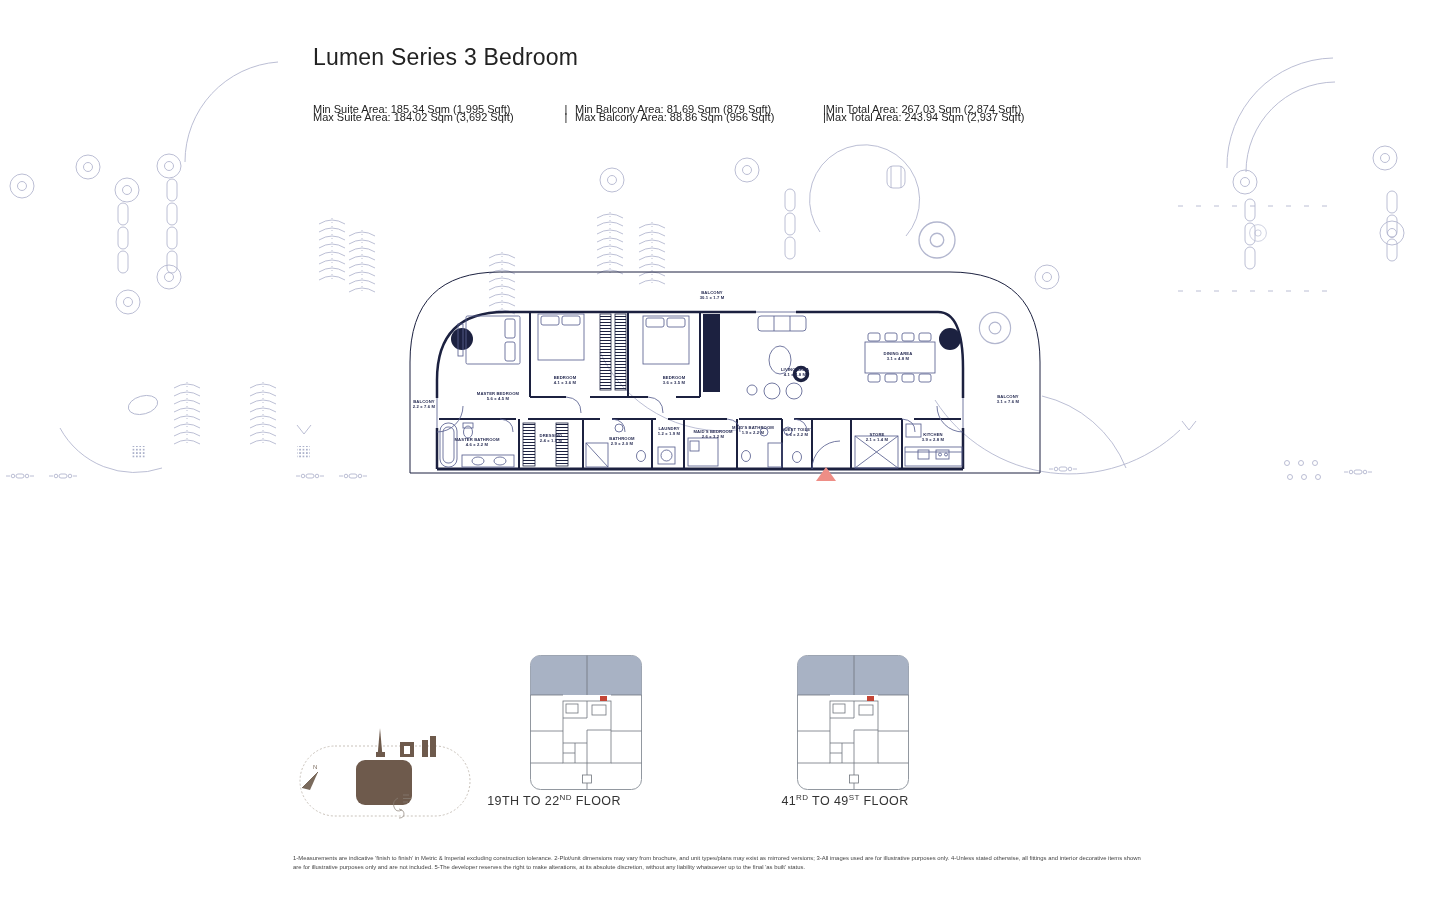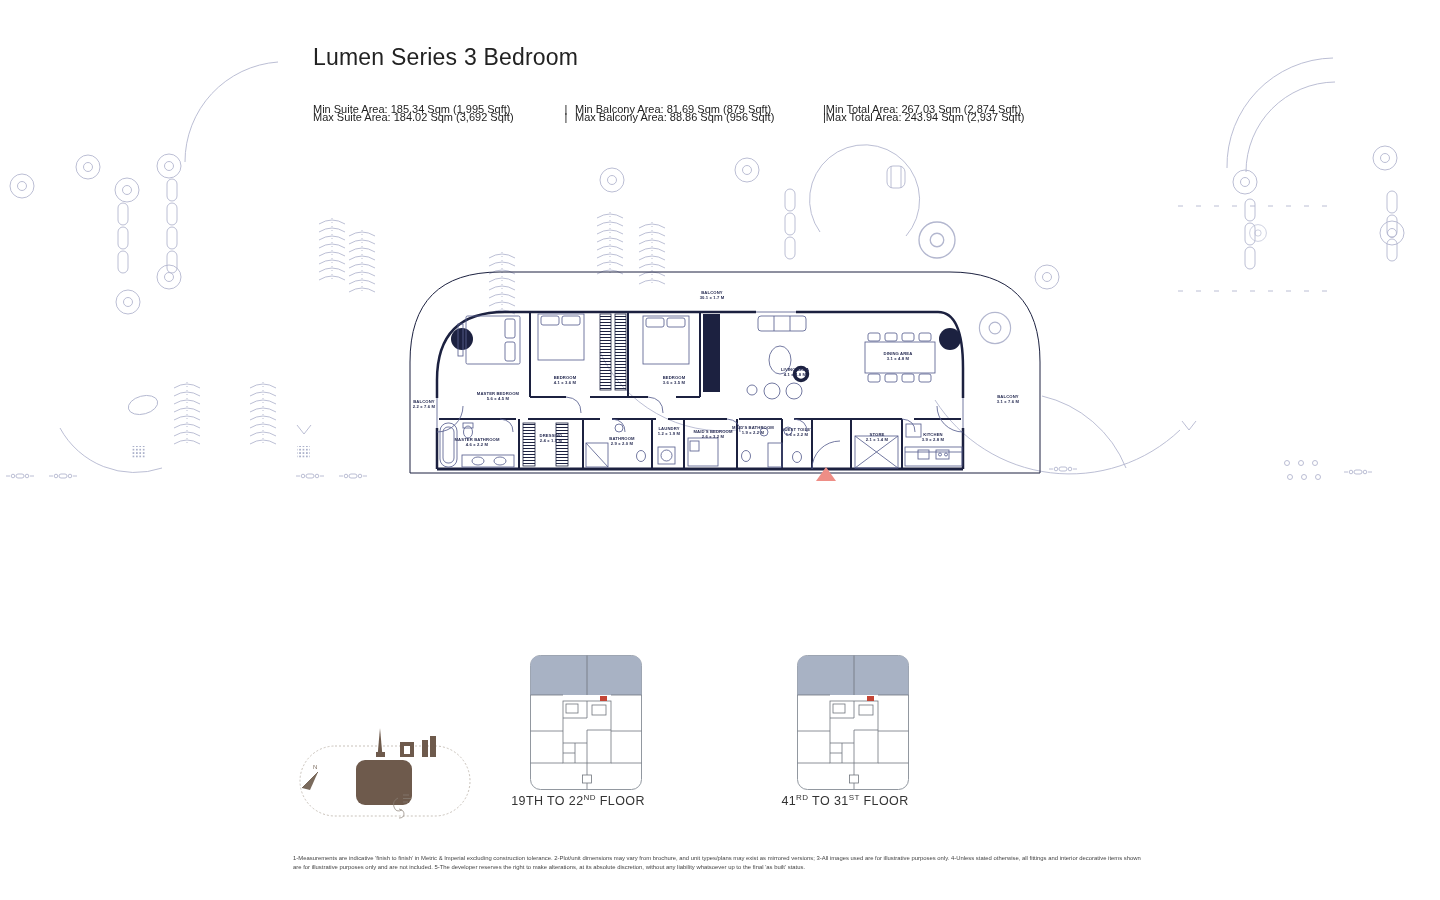--- a/index.html
+++ b/index.html
@@ -303,22 +303,22 @@
         <text x="13" y="47" font-size="6" fill="#7a6a5c">N</text>
       </g>
       <g stroke="#8a7f75" fill="none" stroke-width=".7">
         <path d="M98,76 q-6,3 -4,9 q2,6 8,3"></path>
         <path d="M103,73 h6 M103,76.5 h8 M103,80 h5"></path>
         <path d="M99,87 q5,1 5,5 q0,4 -5,4"></path>
       </g>
     </g>
   </svg>
 
-  <div class="abs floorlabel" style="left:578px;">
+  <div class="abs floorlabel" style="left:554px;">
     <span>19TH TO 22</span><sup>ND</sup><span> FLOOR</span>
   </div>
   <div class="abs floorlabel" style="left:845px;">
-    <span>41</span><sup>RD</sup><span> TO 31</span><sup>ST</sup><span> FLOOR</span>
+    <span>41</span><sup>RD</sup><span> TO 49</span><sup>ST</sup><span> FLOOR</span>
   </div>
 
   <div id="disclaimer" class="abs">1-Measurements are indicative 'finish to finish' in Metric &amp; Imperial excluding construction tolerance. 2-Plot/unit dimensions may vary from brochure, and unit types/plans may exist as mirrored versions; 3-All images used are for illustrative purposes only. 4-Unless stated otherwise, all fittings and interior decorative items shown are for illustrative purposes only and are not included. 5-The developer reserves the right to make alterations, at its absolute discretion, without any liability whatsoever up to the final 'as built' status.</div>
 
 </div>
 
 </body></html>

